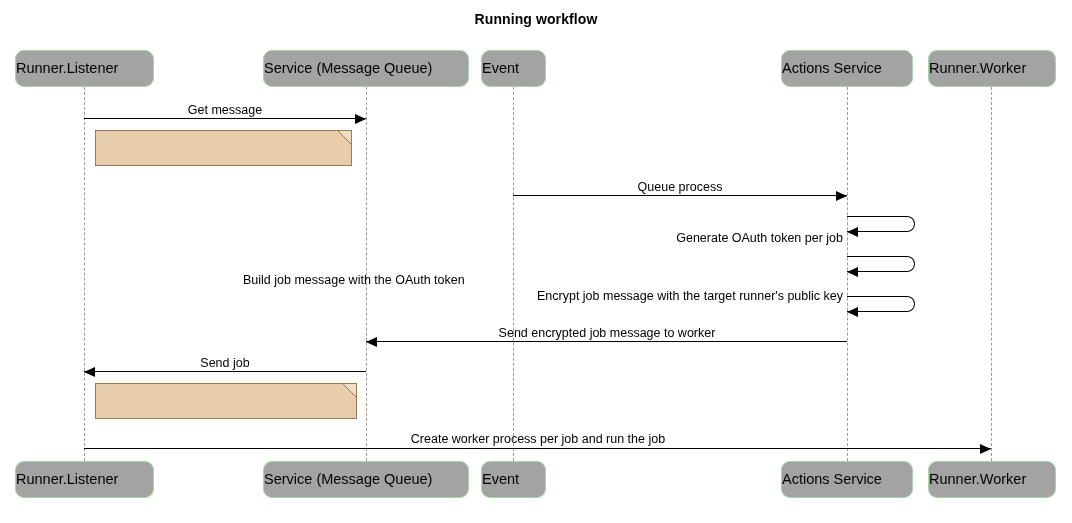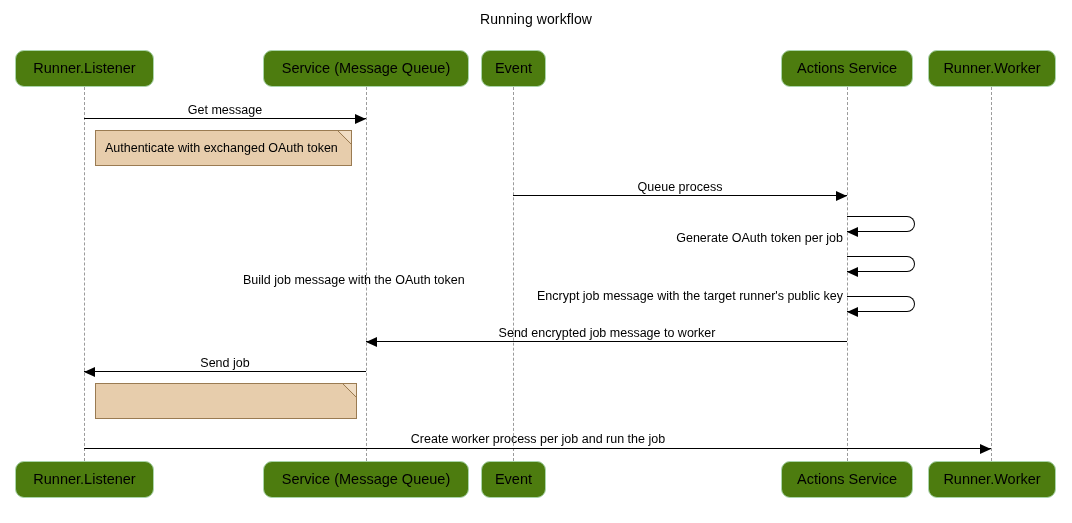--- a/index.html
+++ b/index.html
@@ -18,34 +18,33 @@
     background: #ffffff;
     overflow: hidden;
   }
   .diagram-title {
     position: absolute;
     left: 0;
     top: 11px;
     width: 1072px;
     text-align: center;
     font-size: 14px;
-    font-weight: normal;
+    font-weight: bold;
     letter-spacing: 0.1px;
     color: #000000;
   }
   
   .participant {
     position: absolute;
     box-sizing: border-box;
-    background: #4d7c0f;
+    background: #a3a3a3;
     border: 1px solid #a9d4a9;
     border-radius: 9px;
     height: 37px;
     line-height: 35px;
-    text-align: center;
     font-size: 14.5px;
     color: #000000;
     white-space: nowrap;
     overflow: hidden;
   }
   
   .lifeline {
     position: absolute;
     width: 0;
     border-left: 1px dashed #9b9b9b;
@@ -164,21 +163,20 @@
       <div class="msg-label" style="left: 307px; top: 326px; width: 600px;">Send encrypted job message to worker</div>
       <div class="msg-line" style="left: 84px; top: 371px; width: 282px;"></div>
       <div class="arrowhead left" style="top: 367px; left: 84px;"></div>
       <div class="msg-label" style="left: -75px; top: 356px; width: 600px;">Send job</div>
       <div class="msg-line" style="left: 84px; top: 448px; width: 907px;"></div>
       <div class="arrowhead right" style="top: 444px; left: 980px;"></div>
       <div class="msg-label" style="left: 238px; top: 432px; width: 600px;">Create worker process per job and run the job</div>
     </div>
   <div id="layer-notes">
       <div class="note" style="left: 95px; top: 130px; width: 257px; height: 36px;">
-        <span>Authenticate with exchanged OAuth token</span>
         <span class="note-fold"></span>
         <span class="note-fold-edge">
           <svg width="13" height="13" style="position: absolute; right: 0px; top: 0px;">
             <line x1="0" y1="0" x2="13" y2="13" stroke="#9a7b52" stroke-width="1"></line>
           </svg>
         </span>
       </div>
       <div class="note" style="left: 95px; top: 383px; width: 262px; height: 36px;">
         <span class="note-fold"></span>
         <span class="note-fold-edge">

